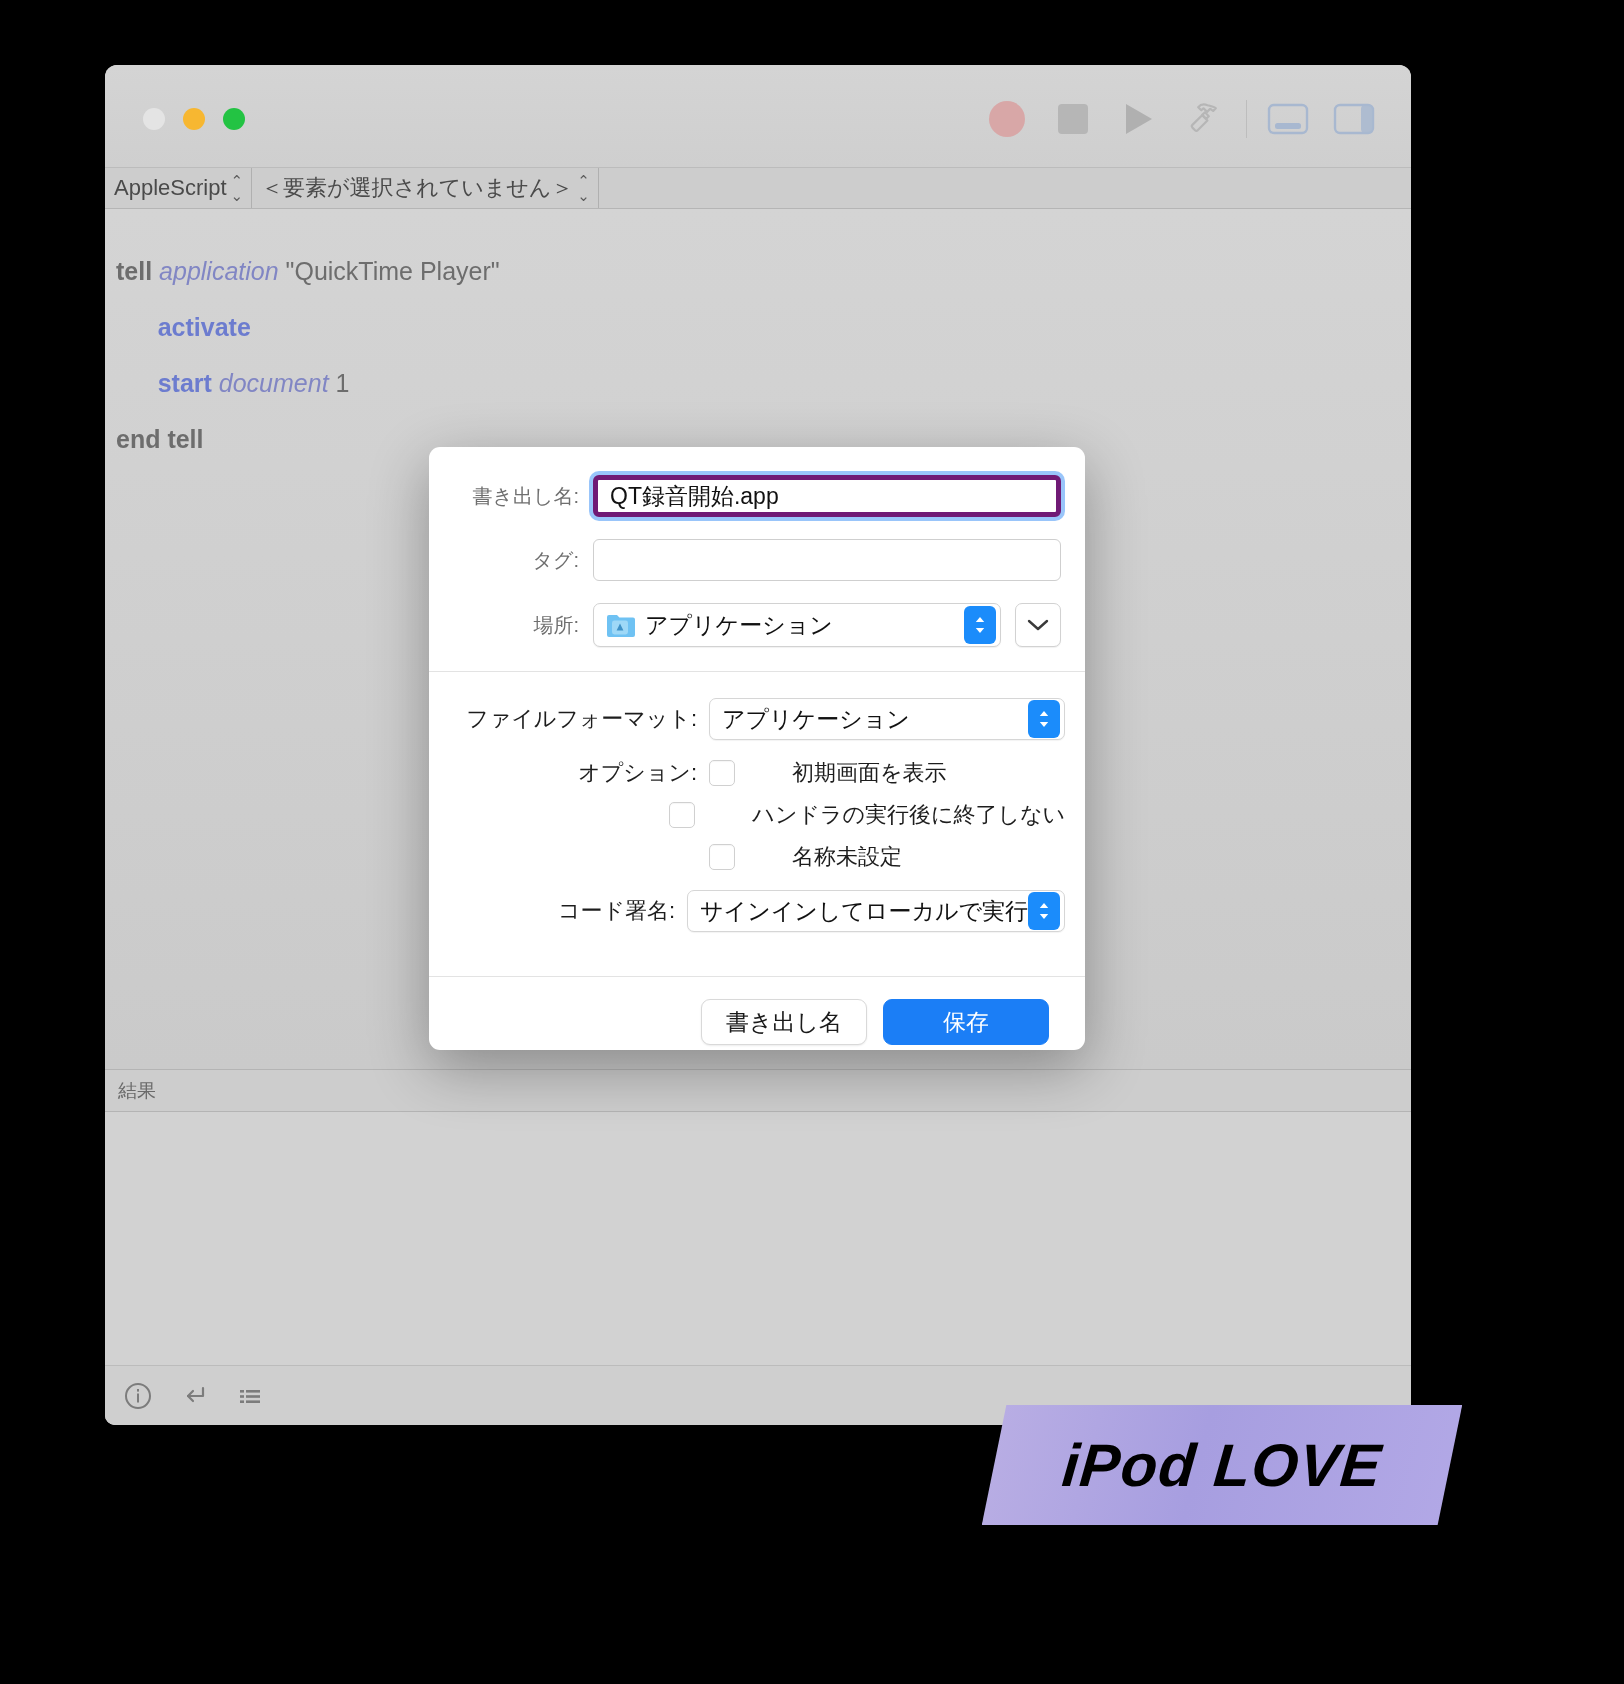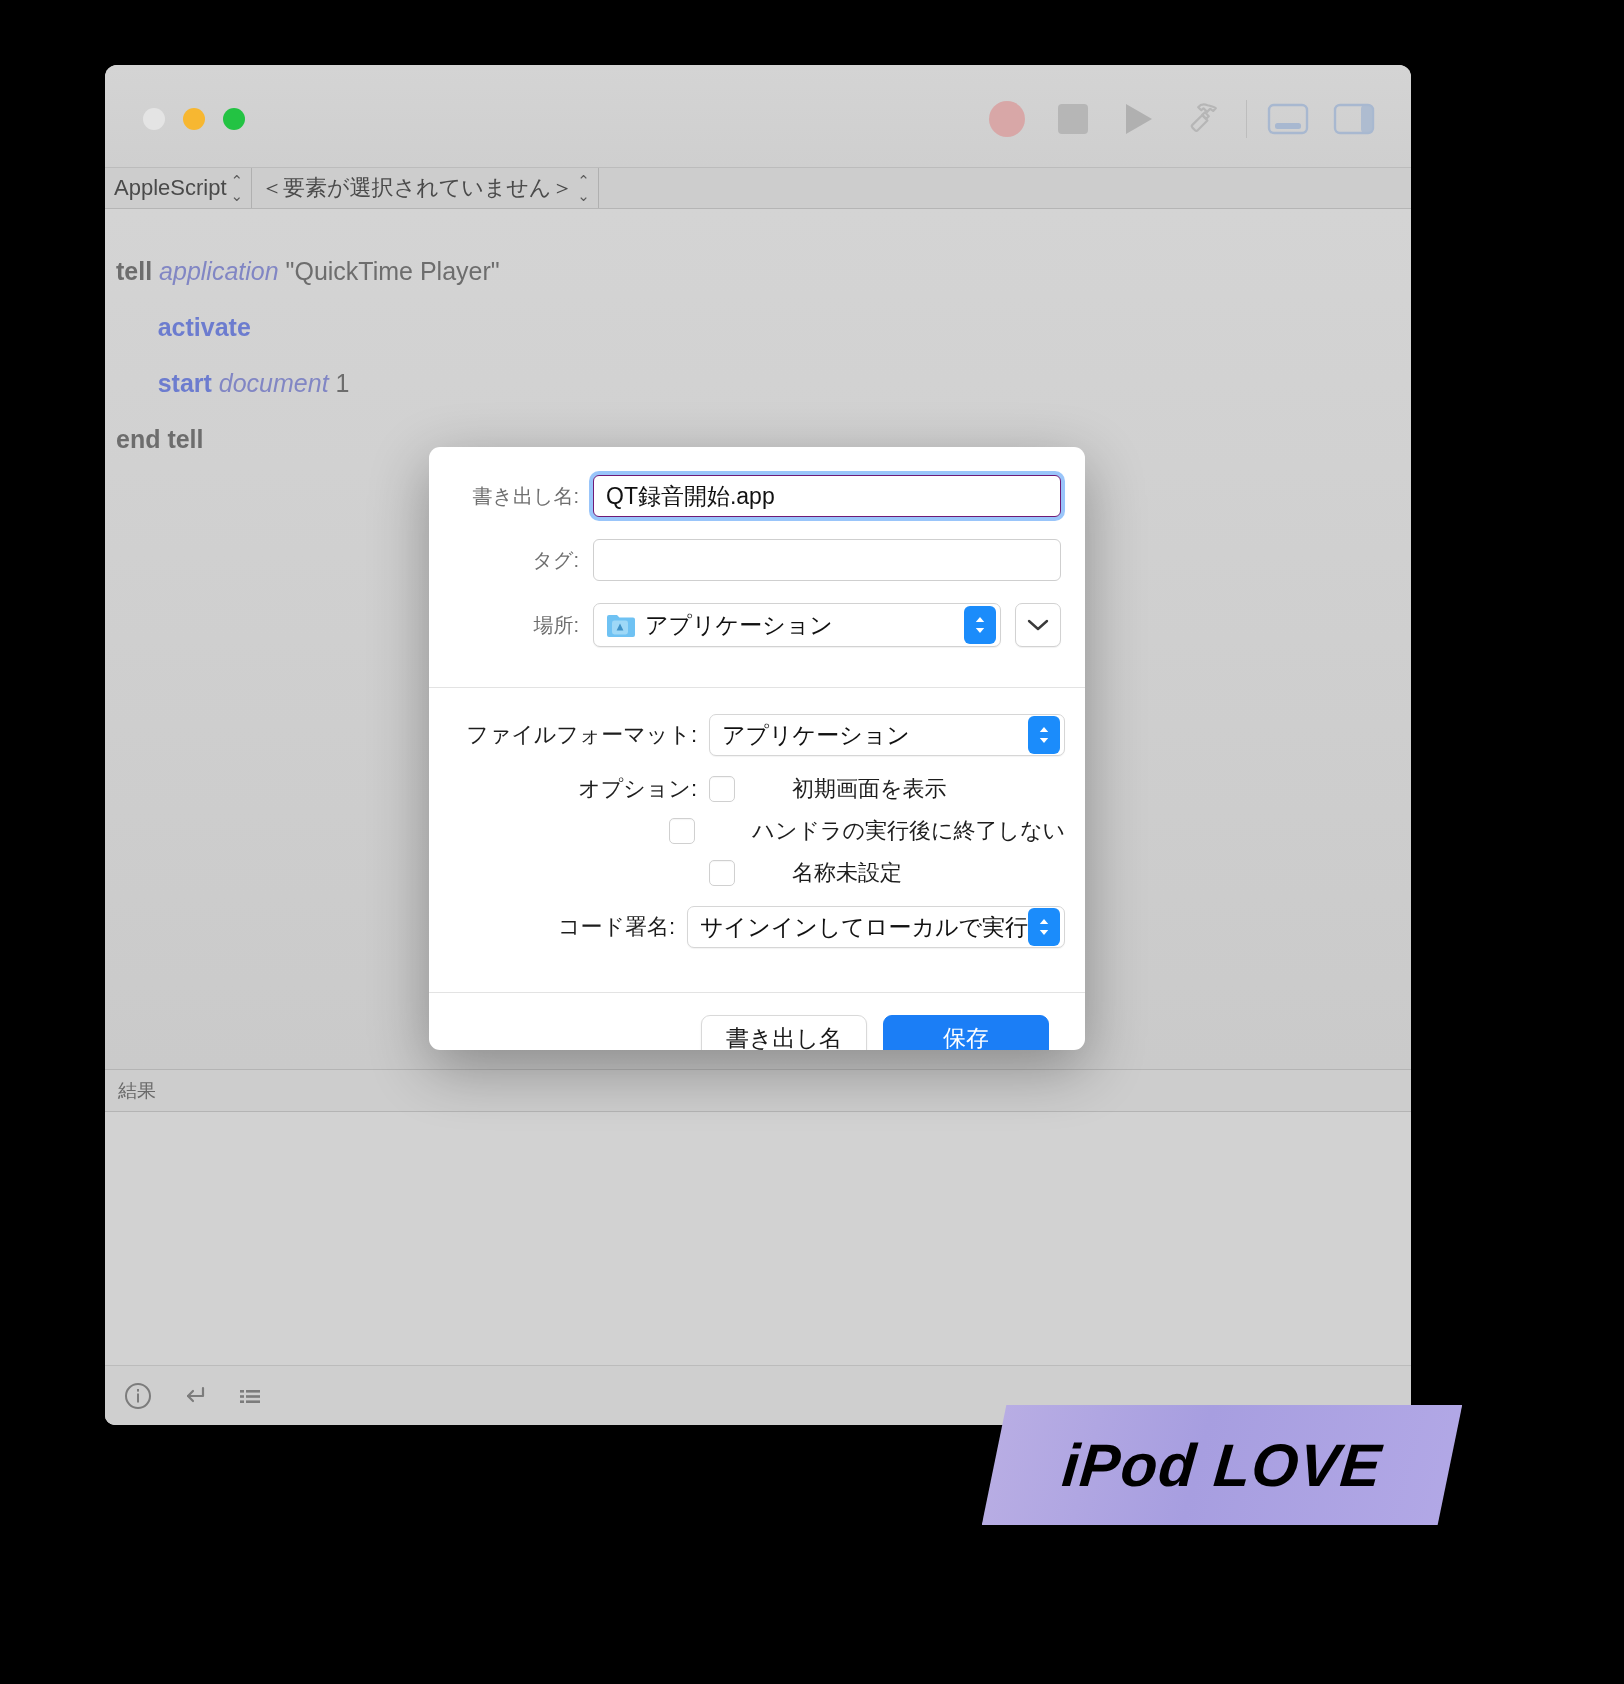--- a/index.html
+++ b/index.html
@@ -102,32 +102,32 @@
   
   .sheet {
     position:absolute; left:429px; top:447px;
     width:656px; height:603px;
     background:#ffffff; border-radius:11px;
     box-shadow: 0 18px 60px rgba(0,0,0,.32);
     overflow:hidden;
   }
   .sheet-top { padding: 28px 24px 24px 24px; }
   .frow { display:flex; align-items:center; margin-bottom:22px; }
-  .frow:last-child { margin-bottom:16px; }
+  .frow:last-child { margin-bottom:0; }
   .flabel {
     width:140px; text-align:right; padding-right:14px;
     font-size:20px; color:#6f6f6f; white-space:nowrap;
   }
   .tfield {
     flex:1; height:42px; border:1px solid #cfcfcf; border-radius:6px;
     background:#fff; display:flex; align-items:center; padding:0 12px;
     font-size:23px; color:#111;
   }
   .tfield.focused {
-    border:1px solid #701a75;
+    border:5px solid #701a75;
     box-shadow: 0 0 0 4px rgba(70,150,246,.55);
   }
   .popup {
     flex:1; height:44px; border:1px solid #d2d2d2; border-radius:7px;
     background:#fff; display:flex; align-items:center;
     padding:0 4px 0 12px; font-size:23px; color:#111;
     position:relative; box-shadow:0 1px 1px rgba(0,0,0,.06);
   }
   .popup .ptext { flex:1; white-space:nowrap; overflow:hidden; }
   .stepper {

